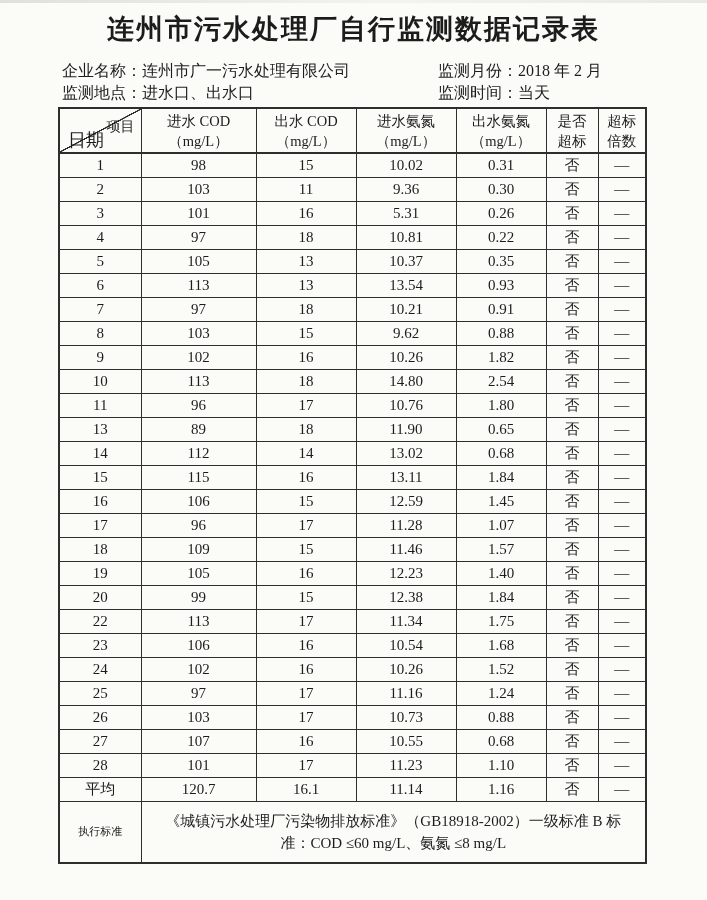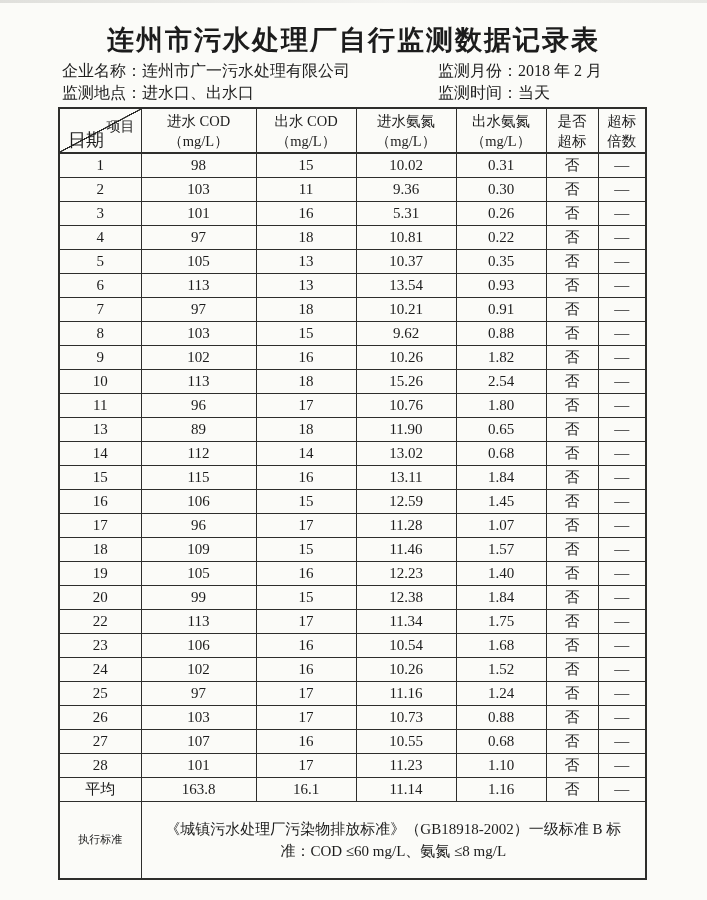--- a/index.html
+++ b/index.html
@@ -15,21 +15,21 @@
     position: absolute; top: 0; left: 0;
     width: 100%; height: 3px;
     background: linear-gradient(to right, #c9c9c5, #ececea 55%, #d8d8d4);
     opacity: .55;
   }
   .title {
     text-align: center;
     font-size: 27px;
     font-weight: bold;
     letter-spacing: 2px;
-    padding-top: 22px;
+    padding-top: 11px;
   }
   .info {
     position: absolute;
     top: 60px; left: 62px; right: 44px;
     font-size: 16px;
     line-height: 21px;
   }
   .info-row { display: flex; margin-bottom: 1px; }
   .info-left { width: 376px; }
   .info-right { flex: 1; }
@@ -62,21 +62,21 @@
     background-image: linear-gradient(to bottom right,
       transparent 48.9%, #2e2e2c 49.3%, #2e2e2c 50.7%, transparent 51.1%);
   }
   .corner-top  { position: absolute; top: 2px;    right: 6px; font-size: 14px; margin-top: 6px; }
   .corner-bottom { position: absolute; bottom: 2px; left: 8px;  font-size: 18px; }
   .record tfoot th { height: 49px; font-size: 11px; border-top: 1px solid #2e2e2c; }
   .record tfoot td {
     height: 49px;
     font-size: 15px;
     line-height: 22px;
-    padding: 16px 16px;
+    padding: 8px 16px;
     border-radius: 10px;
   }
 </style>
 </head>
 <body>
 
 <div class="scan-edge"></div>
 
 <h1 class="title">连州市污水处理厂自行监测数据记录表</h1>
 
@@ -220,21 +220,21 @@
         <td>16</td>
         <td>10.26</td>
         <td>1.82</td>
         <td>否</td>
         <td>—</td>
       </tr>
       <tr>
         <td>10</td>
         <td>113</td>
         <td>18</td>
-        <td>15.26</td>
+        <td>14.80</td>
         <td>2.54</td>
         <td>否</td>
         <td>—</td>
       </tr>
       <tr>
         <td>11</td>
         <td>96</td>
         <td>17</td>
         <td>10.76</td>
         <td>1.80</td>
@@ -371,21 +371,21 @@
         <td>28</td>
         <td>101</td>
         <td>17</td>
         <td>11.23</td>
         <td>1.10</td>
         <td>否</td>
         <td>—</td>
       </tr>
       <tr>
         <td>平均</td>
-        <td>163.8</td>
+        <td>120.7</td>
         <td>16.1</td>
         <td>11.14</td>
         <td>1.16</td>
         <td>否</td>
         <td>—</td>
       </tr>
     </tbody>
   <tfoot>
     <tr>
       <th>执行标准</th>

